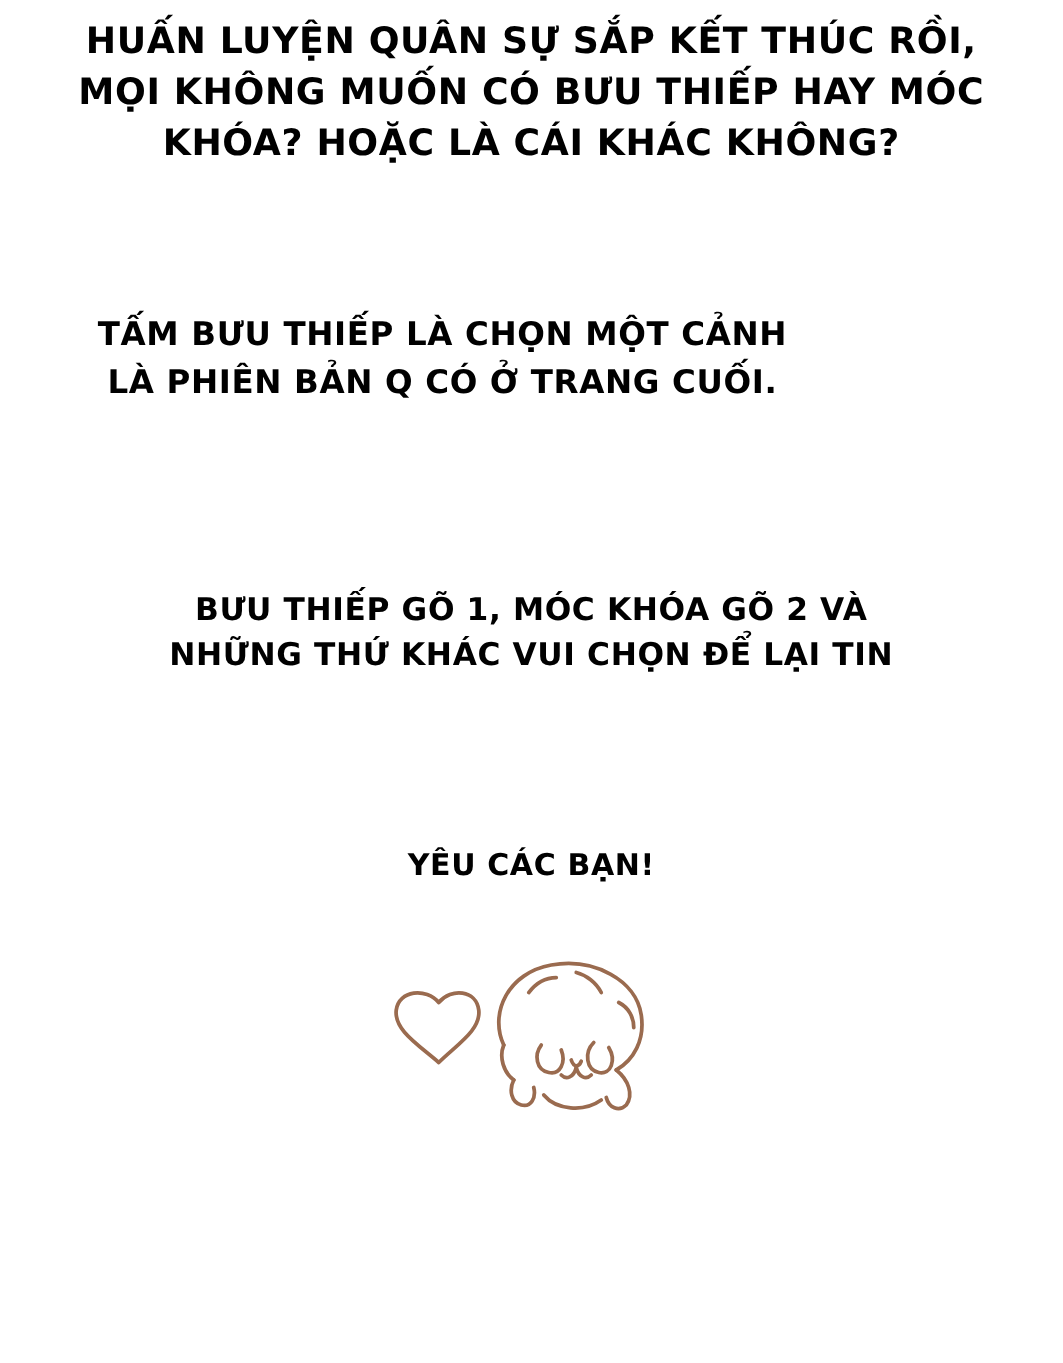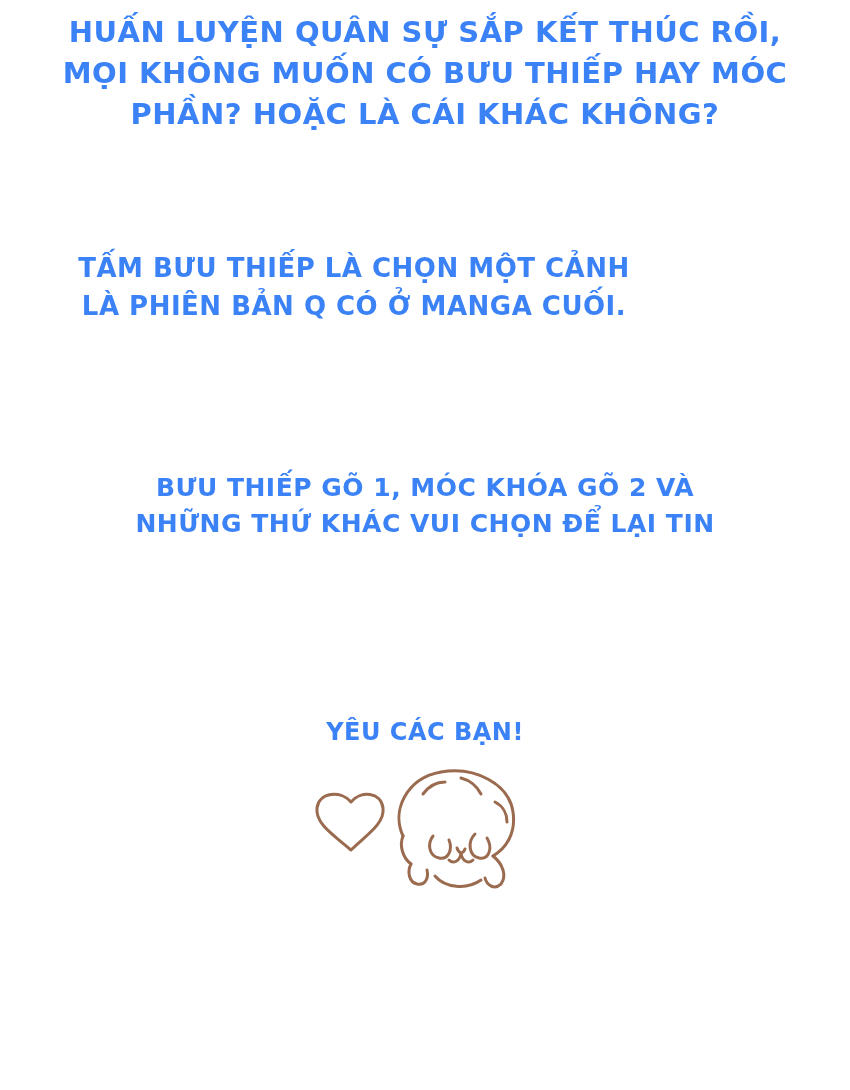--- a/index.html
+++ b/index.html
@@ -15,21 +15,21 @@
     overflow: hidden;
   }
   .page {
     position: relative;
     width: 850px;
     height: 1090px;
     background: #ffffff;
   }
   .block {
     text-align: center;
-    color: #3b82f6;
+    color: #000000;
     font-weight: 700;
     letter-spacing: 0.5px;
     line-height: 1.38;
   }
   .block .line {
     display: block;
     white-space: pre;
   }
   #block-intro {
     position: absolute;
@@ -54,45 +54,44 @@
     width: 850px;
     font-size: 25px;
     line-height: 1.45;
   }
   #block-signoff {
     position: absolute;
     top: 676px;
     left: 0;
     width: 850px;
     font-size: 24px;
-    margin-top: 40px;
   }
   #doodle {
     position: absolute;
     top: 740px;
     left: 0;
     width: 850px;
     display: flex;
     justify-content: center;
   }
 </style>
 </head>
 <body>
 
 <div class="page">
 
   <div class="block" id="block-intro">
     <span class="line">HUẤN LUYỆN QUÂN SỰ SẮP KẾT THÚC RỒI,</span>
     <span class="line">MỌI KHÔNG MUỐN CÓ BƯU THIẾP HAY MÓC</span>
-    <span class="line">PHẦN? HOẶC LÀ CÁI KHÁC KHÔNG?</span>
+    <span class="line">KHÓA? HOẶC LÀ CÁI KHÁC KHÔNG?</span>
   </div>
 
   <div class="block" id="block-details">
     <span class="line">TẤM BƯU THIẾP LÀ CHỌN MỘT CẢNH</span>
-    <span class="line">LÀ PHIÊN BẢN Q CÓ Ở MANGA CUỐI.</span>
+    <span class="line">LÀ PHIÊN BẢN Q CÓ Ở TRANG CUỐI.</span>
   </div>
 
   <div class="block" id="block-instructions">
     <span class="line">BƯU THIẾP GÕ 1, MÓC KHÓA GÕ 2 VÀ</span>
     <span class="line">NHỮNG THỨ KHÁC VUI CHỌN ĐỂ LẠI TIN</span>
   </div>
 
   <div class="block" id="block-signoff">
     <span class="line">YÊU CÁC BẠN!</span>
   </div>

